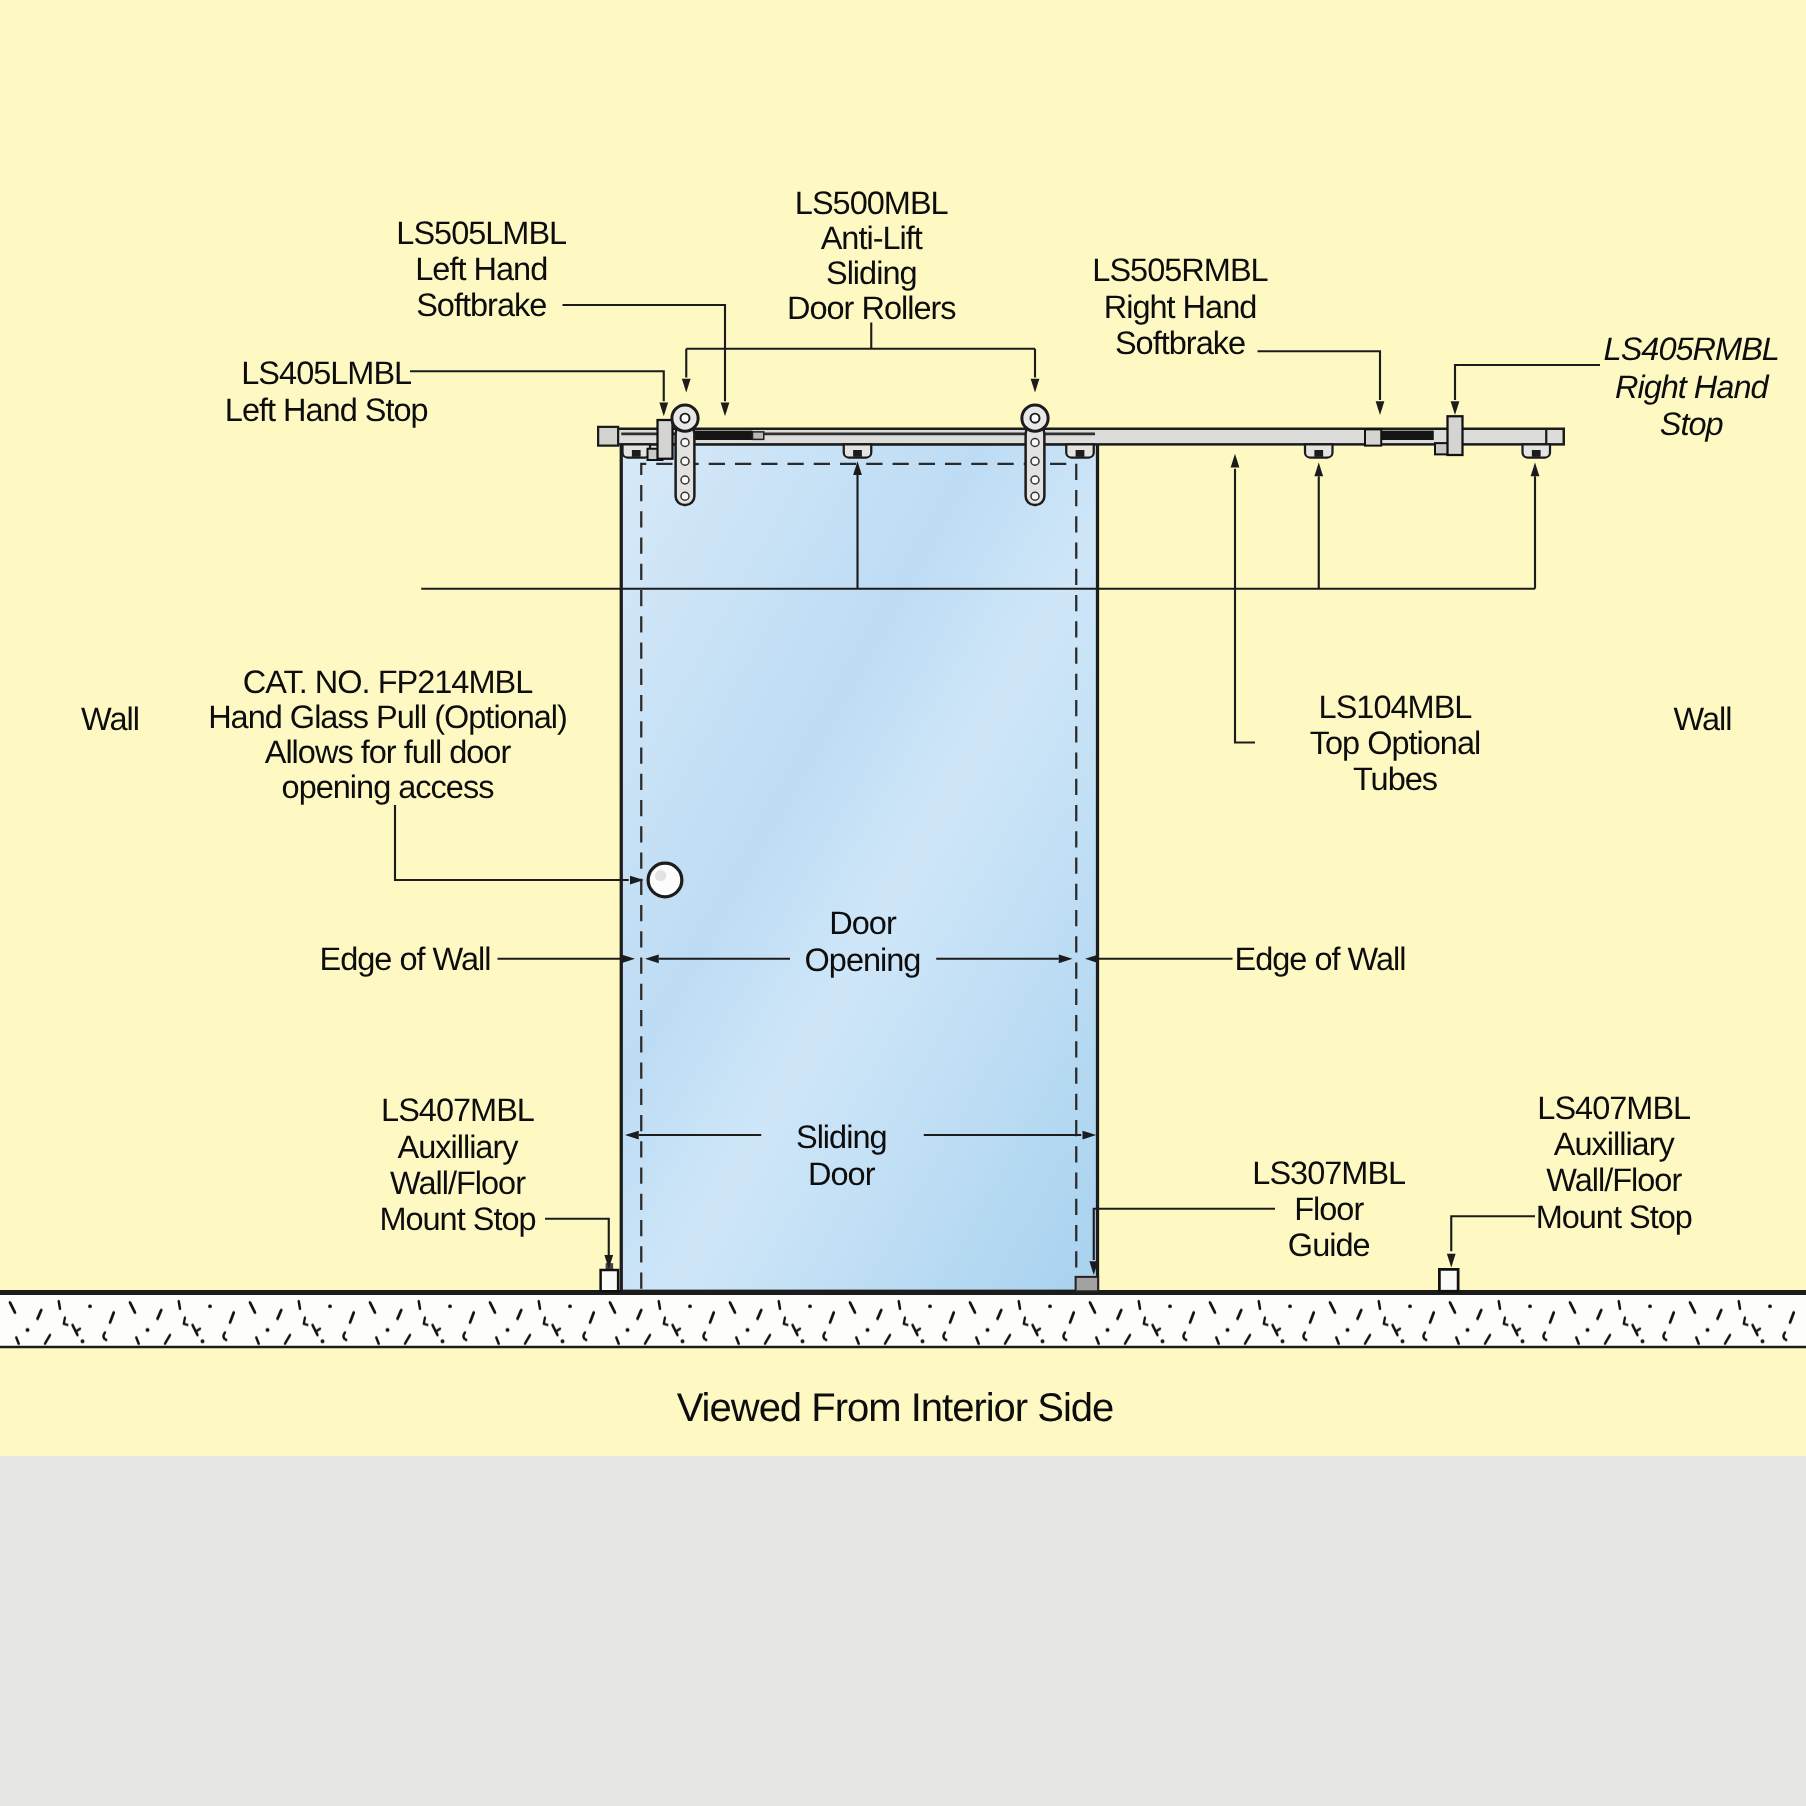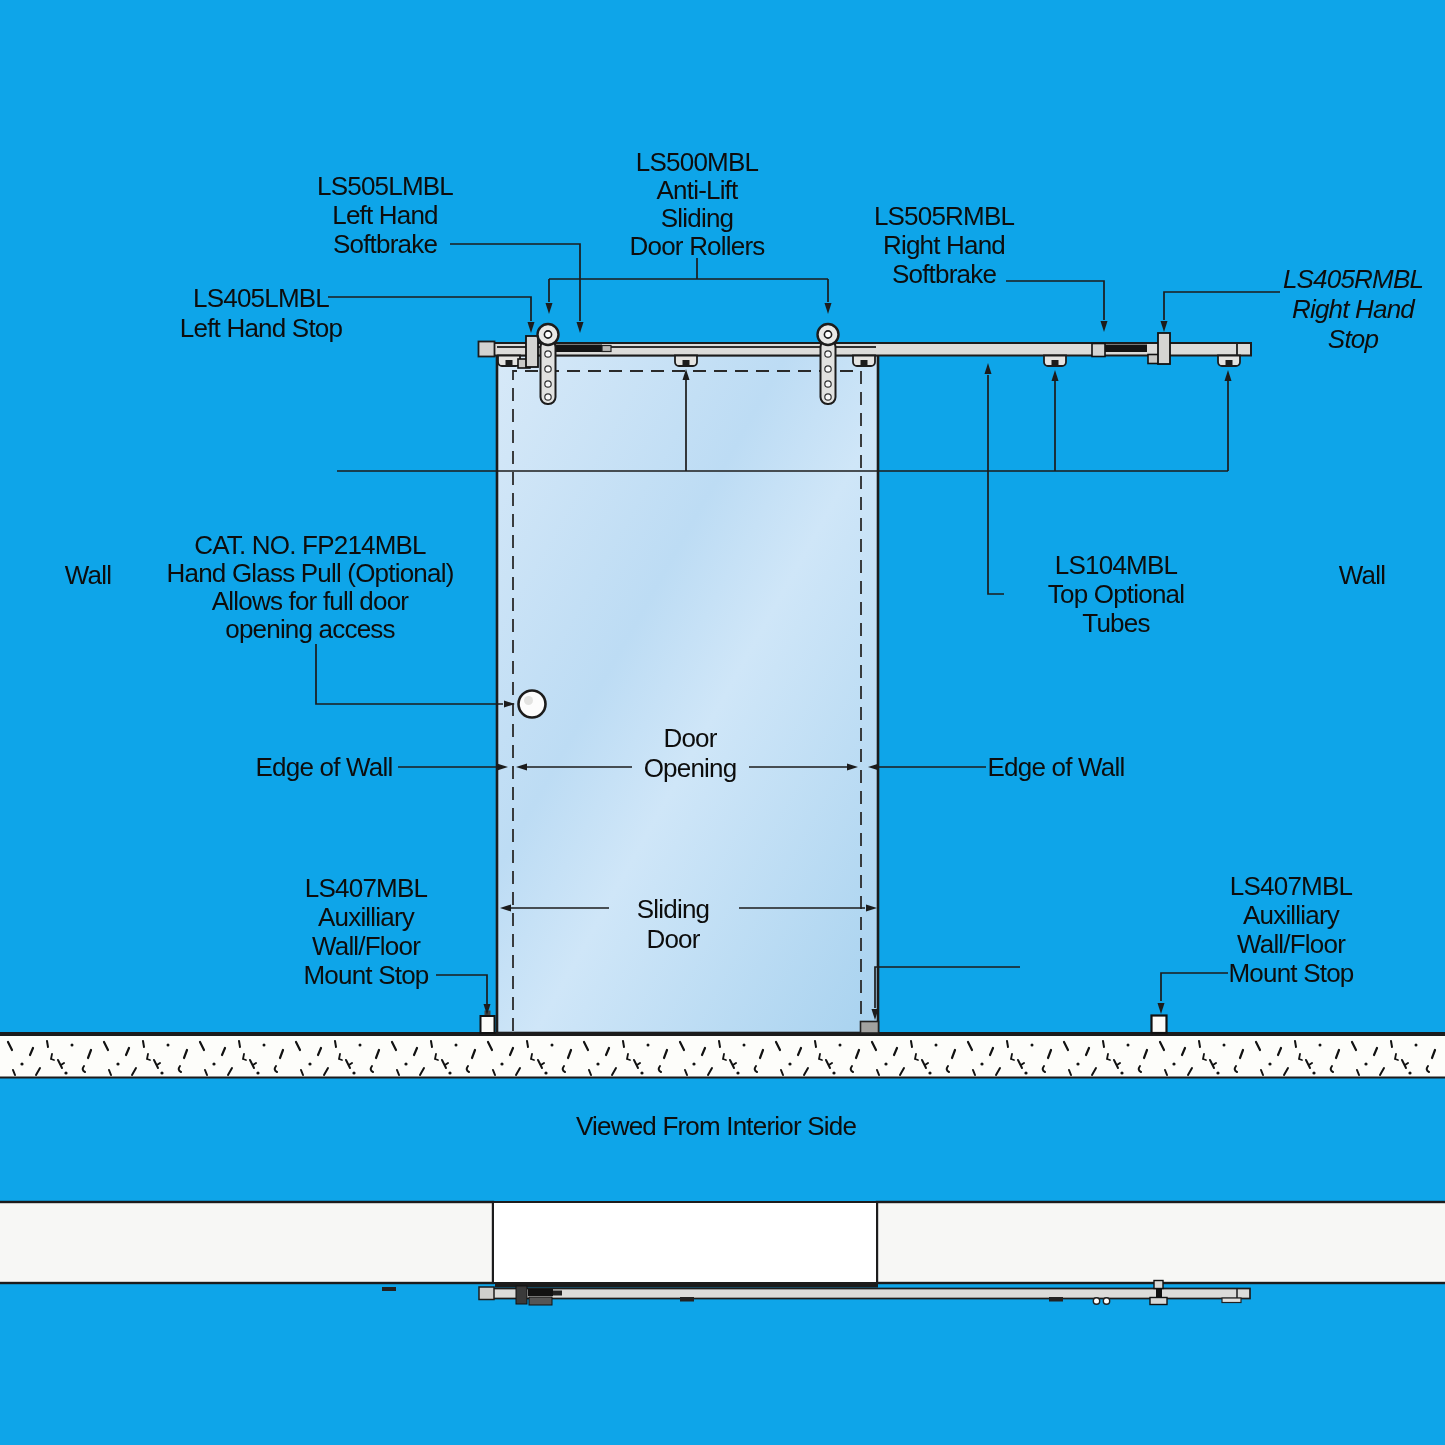--- a/index.html
+++ b/index.html
@@ -1,29 +1,29 @@
 <!DOCTYPE html>
 <html><head>
 <meta charset="utf-8">
 <style>
   html,body{margin:0;padding:0;background:#e6e6e4;}
   #stage{
-    position:relative;width:1445px;height:1445px;overflow:hidden;
-    background:#0ea5e9;
+    position:relative;width:1445px;height:1165px;overflow:hidden;
+    background:#fef9c3;
     font-family:"Liberation Sans",sans-serif;
   }
   #linework{position:absolute;left:0;top:0;}
   .lbl{
     position:absolute;transform:translateX(-50%);
     text-align:center;white-space:nowrap;
     font-size:26px;line-height:29px;letter-spacing:-0.8px;color:#0d0d0d;
   }
   .lh28{line-height:28px;}
   .lh30{line-height:30px;}
-  .cap{font-size:26px;}
+  .cap{font-size:32px;}
 </style>
 </head>
 <body>
 
 <div id="stage">
 
 <svg id="linework" width="1445" height="1445" viewBox="0 0 1445 1445">
   <defs>
     <linearGradient id="glassGrad" x1="0" y1="0" x2="1" y2="1">
       <stop offset="0" stop-color="#d7e9f8"></stop>
@@ -287,19 +287,24 @@
   <div>Mount Stop</div>
 </div>
 
 <div class="lbl" style="left:1291px;top:872px;">
   <div>LS407MBL</div>
   <div>Auxilliary</div>
   <div>Wall/Floor</div>
   <div>Mount Stop</div>
 </div>
 
+<div class="lbl" style="left:1063px;top:924px;">
+  <div>LS307MBL</div>
+  <div>Floor</div>
+  <div>Guide</div>
+</div>
 
 <div class="lbl cap" style="left:716px;top:1112px;">
   <div>Viewed From Interior Side</div>
 </div>
 
 
 </div>
 
 </body></html>

